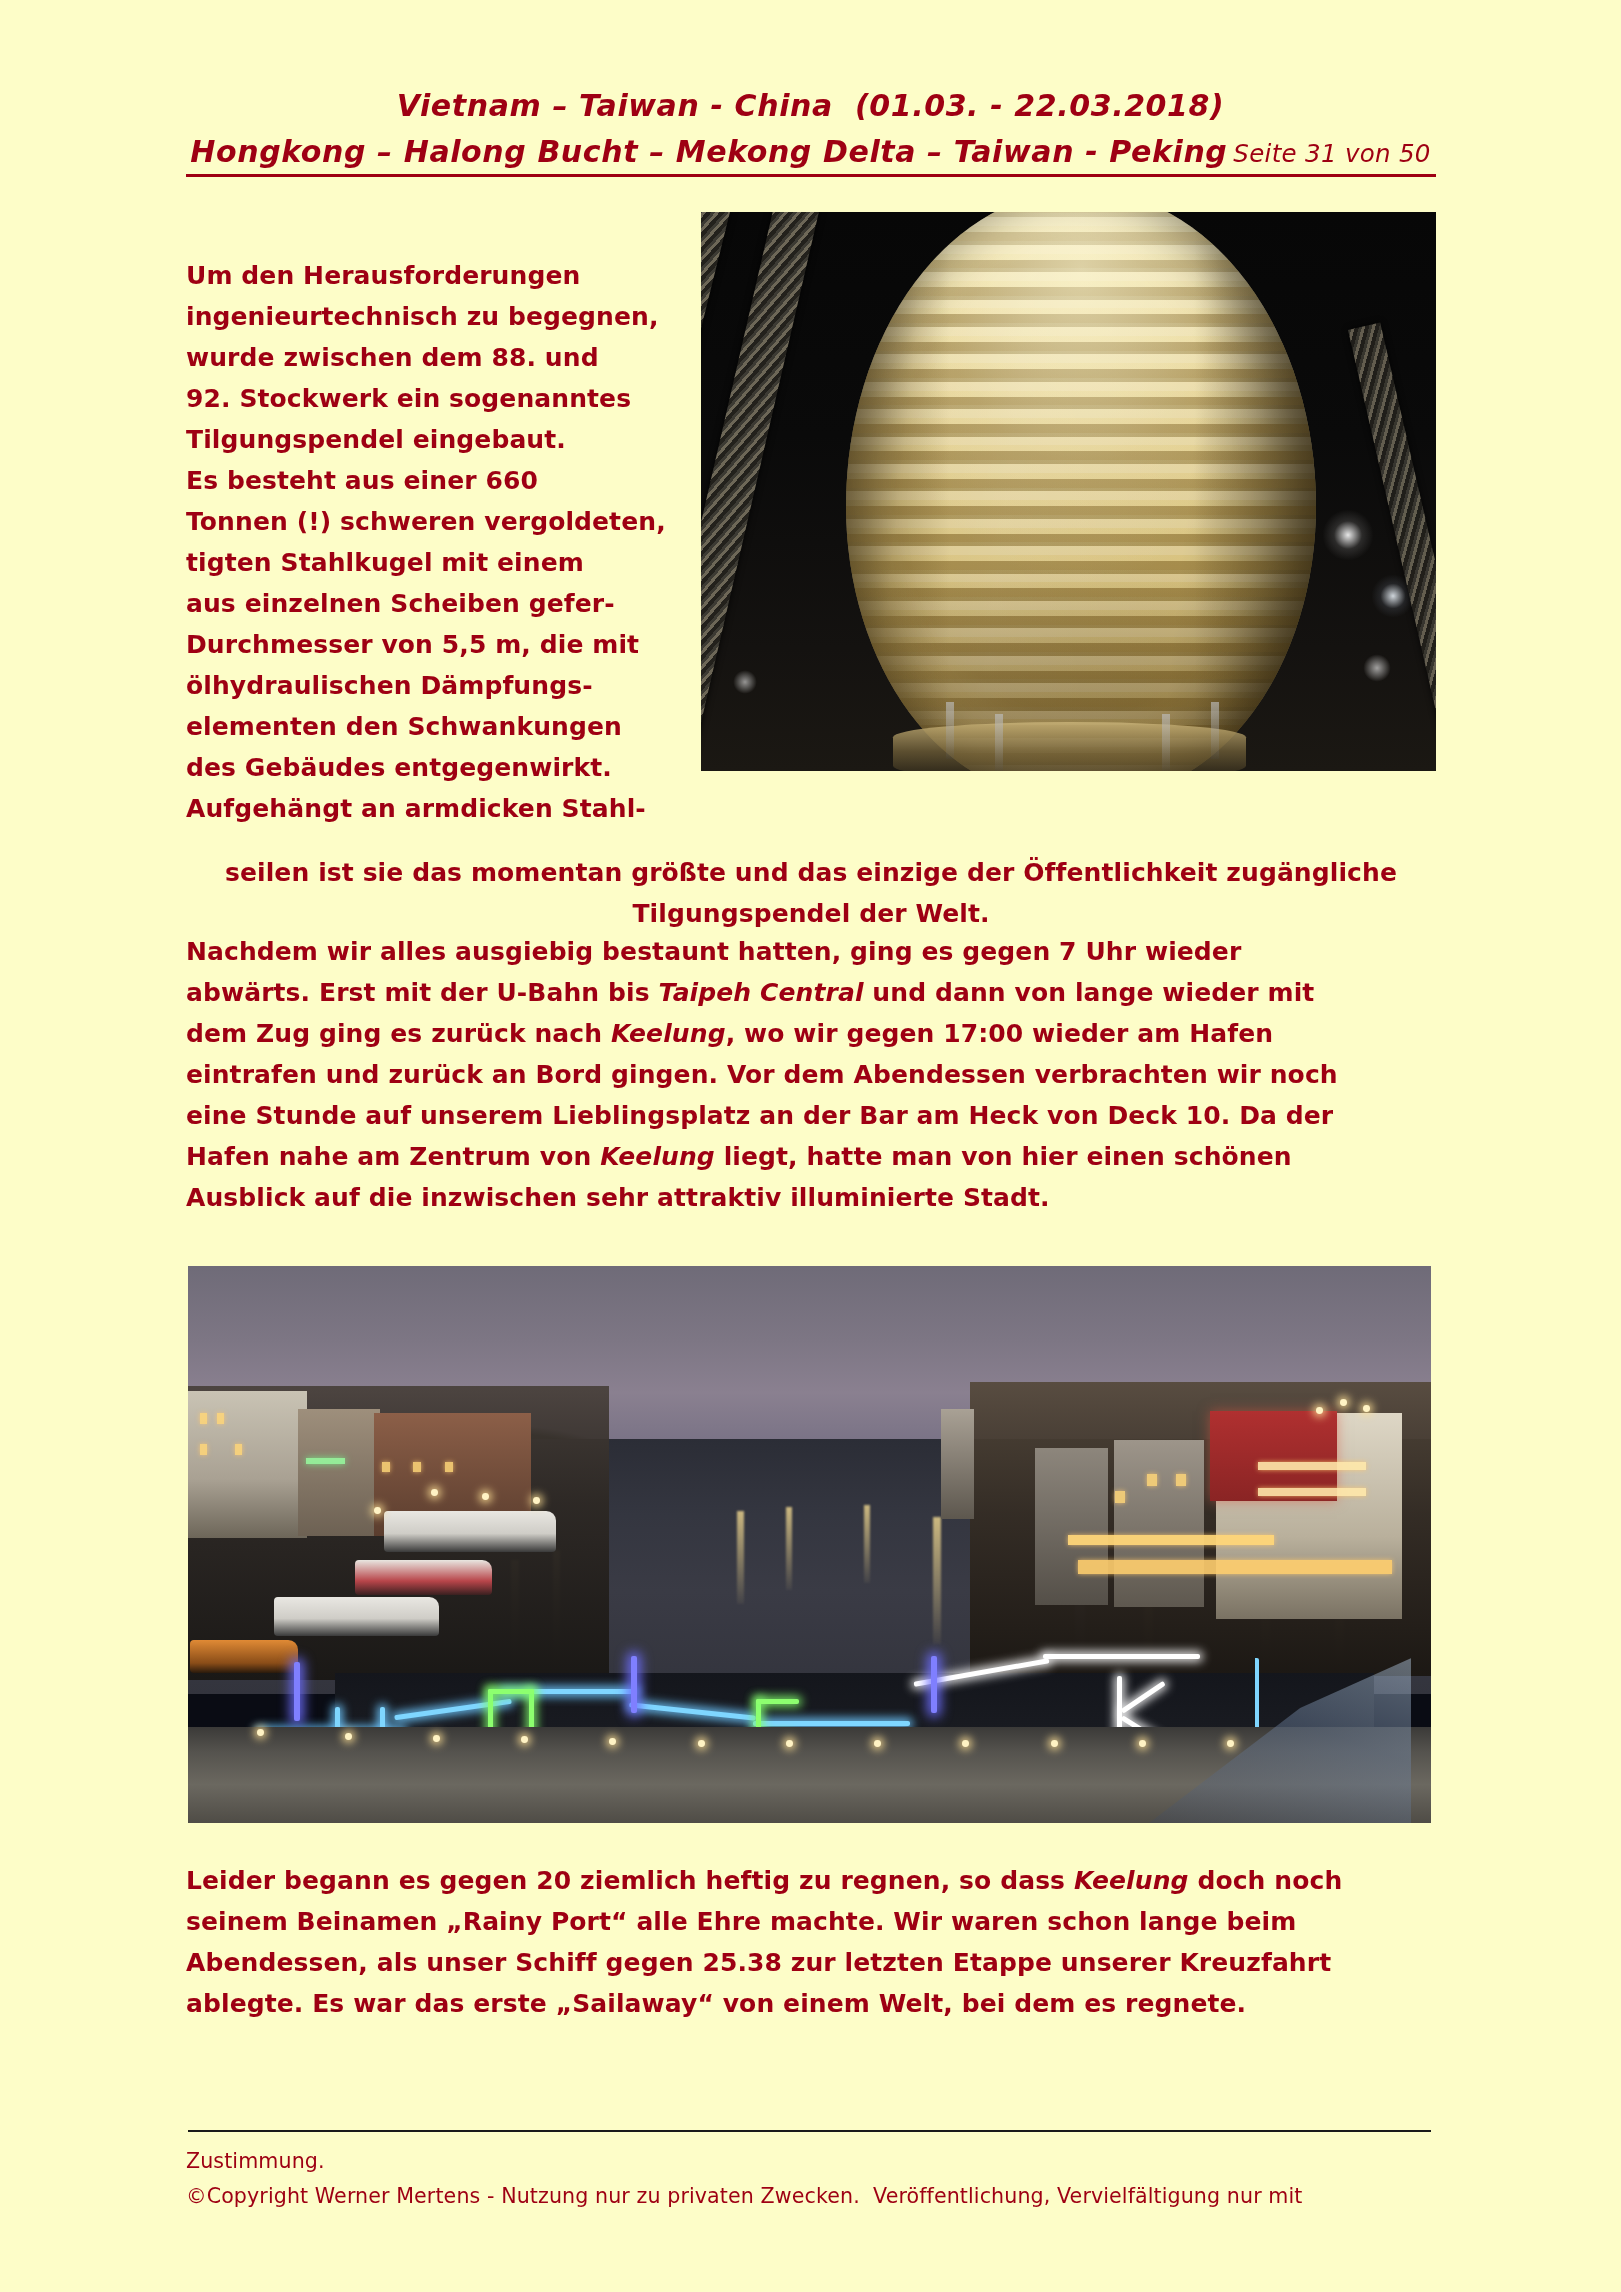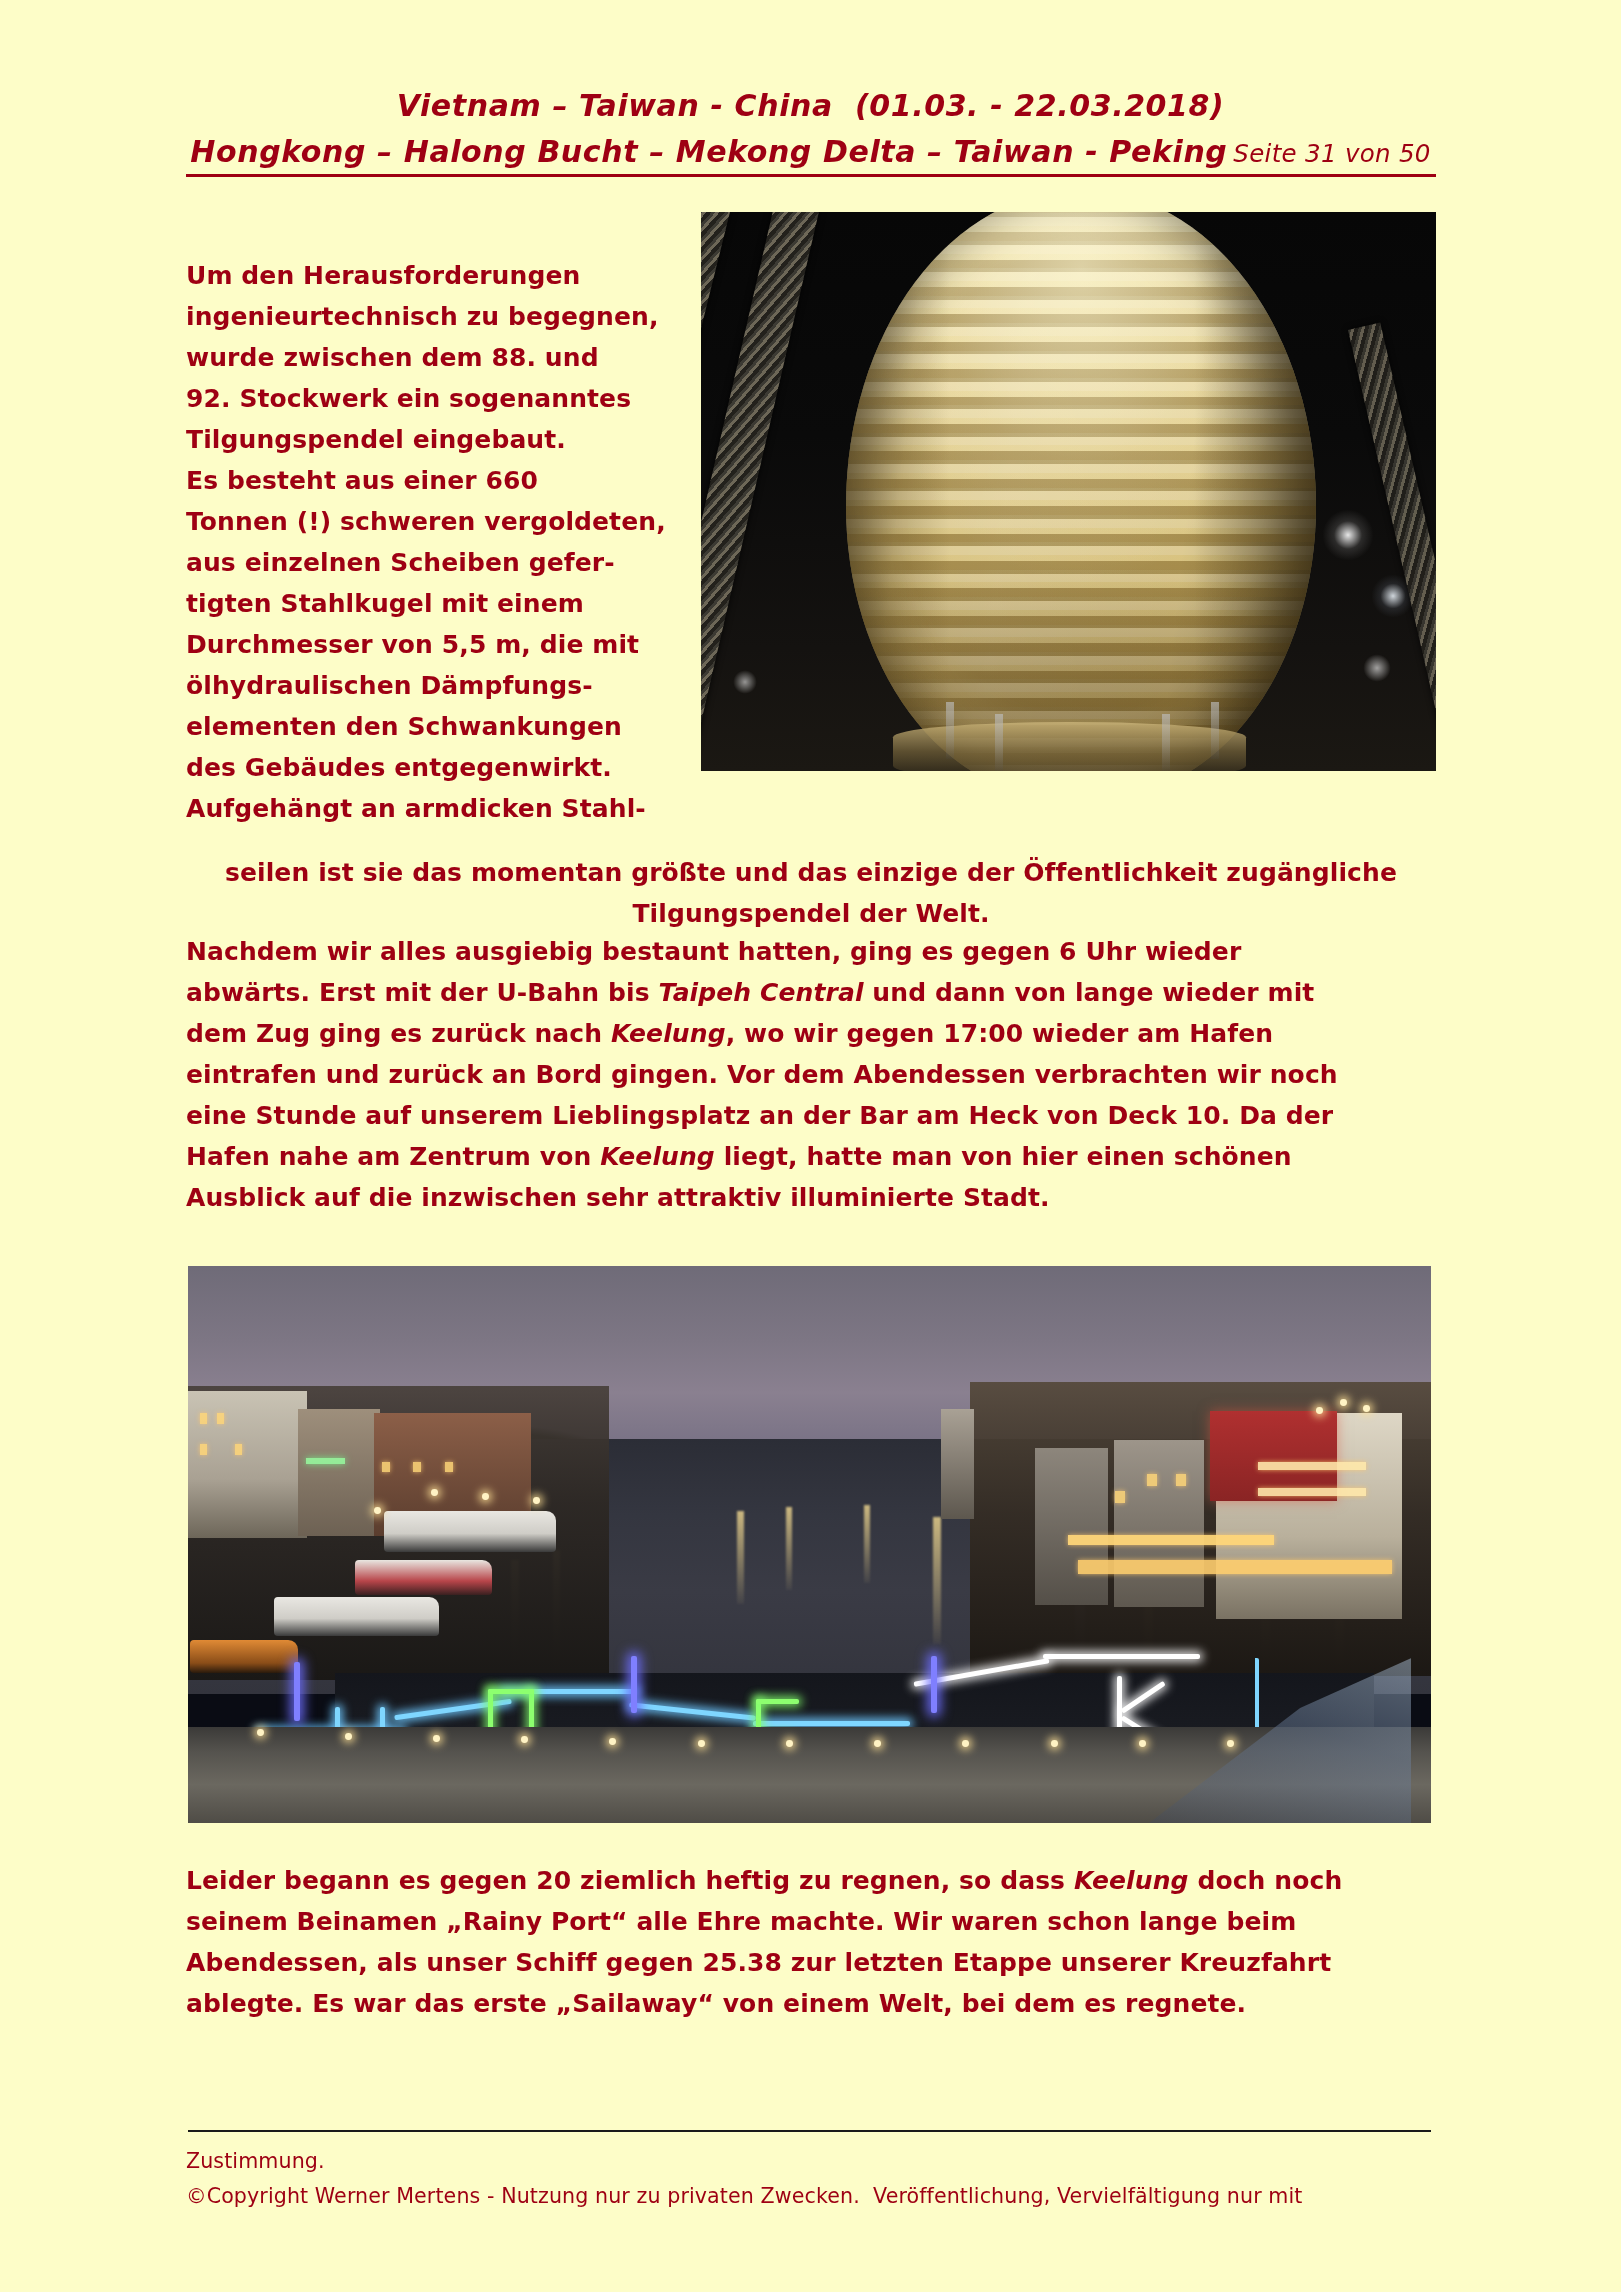--- a/index.html
+++ b/index.html
@@ -385,36 +385,36 @@
   </div>
 
   <div class="left-col body-text">
     <div class="ln">Um den Herausforderungen</div>
     <div class="ln">ingenieurtechnisch zu begegnen,</div>
     <div class="ln">wurde zwischen dem 88. und</div>
     <div class="ln">92. Stockwerk ein sogenanntes</div>
     <div class="ln">Tilgungspendel eingebaut.</div>
     <div class="ln">Es besteht aus einer 660</div>
     <div class="ln">Tonnen (!) schweren vergoldeten,</div>
+    <div class="ln">tigten Stahlkugel mit einem</div>
     <div class="ln">aus einzelnen Scheiben gefer-</div>
-    <div class="ln">tigten Stahlkugel mit einem</div>
     <div class="ln">Durchmesser von 5,5 m, die mit</div>
     <div class="ln">ölhydraulischen Dämpfungs-</div>
     <div class="ln">elementen den Schwankungen</div>
     <div class="ln">des Gebäudes entgegenwirkt.</div>
     <div class="ln">Aufgehängt an armdicken Stahl-</div>
   </div>
 
   <div class="wrap-lines body-text">
     <div class="ln">seilen ist sie das momentan größte und das einzige der Öffentlichkeit zugängliche</div>
     <div class="ln">Tilgungspendel der Welt.</div>
   </div>
 
   <div class="para2 body-text" id="para2-host">
-      <div class="ln"><span>Nachdem wir alles ausgiebig bestaunt hatten, ging es gegen 6 Uhr wieder</span></div>
+      <div class="ln"><span>Nachdem wir alles ausgiebig bestaunt hatten, ging es gegen 7 Uhr wieder</span></div>
       <div class="ln"><span>abwärts. Erst mit der U-Bahn bis </span><span class="it">Taipeh Central</span><span> und dann von lange wieder mit</span></div>
       <div class="ln"><span>dem Zug ging es zurück nach </span><span class="it">Keelung</span><span>, wo wir gegen 17:00 wieder am Hafen</span></div>
       <div class="ln"><span>eintrafen und zurück an Bord gingen. Vor dem Abendessen verbrachten wir noch</span></div>
       <div class="ln"><span>eine Stunde auf unserem Lieblingsplatz an der Bar am Heck von Deck 10. Da der</span></div>
       <div class="ln"><span>Hafen nahe am Zentrum von </span><span class="it">Keelung</span><span> liegt, hatte man von hier einen schönen</span></div>
       <div class="ln"><span>Ausblick auf die inzwischen sehr attraktiv illuminierte Stadt.</span></div>
     </div>
 
   <div class="img-harbor">
     <div class="sky"></div>

